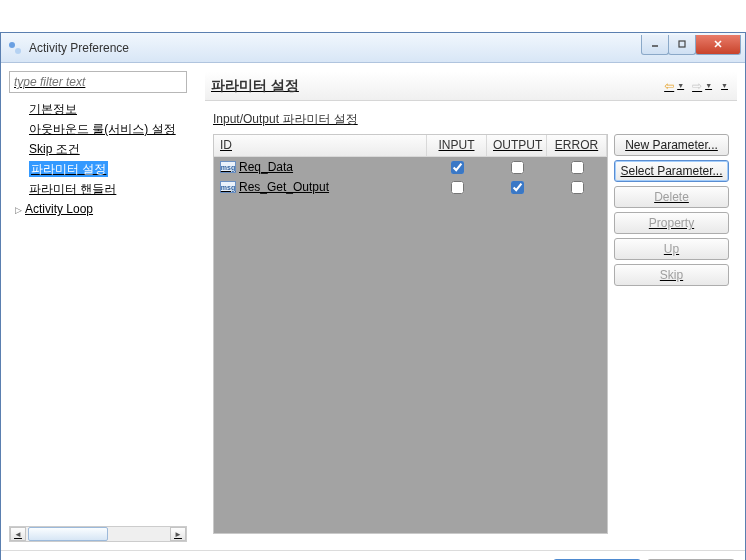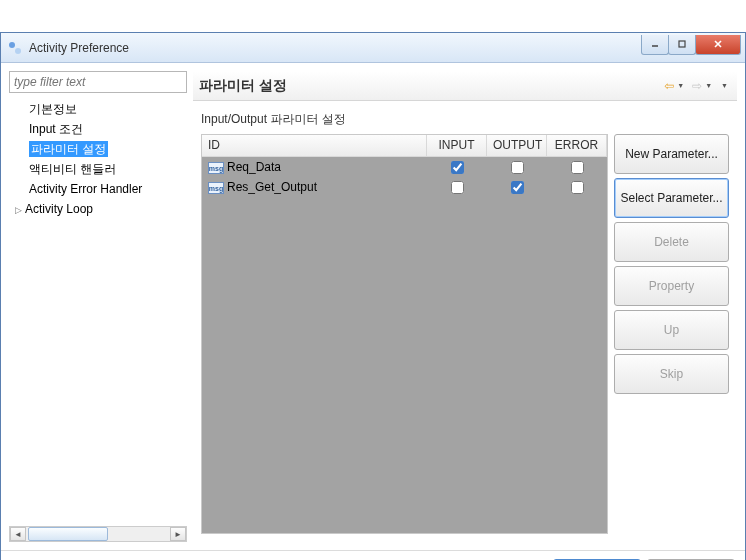--- a/index.html
+++ b/index.html
@@ -51,22 +51,23 @@
     }
     .win-btn.close {
       background: linear-gradient(#e97c6a,#c8432b);
       color: #fff;
       width: 46px;
     }
     .content {
       flex: 1;
       display: flex;
       padding: 8px;
-      gap: 6px;
+      gap: 18px;
       min-height: 0;
+      text-decoration: underline;
     }
     .sidebar {
       width: 178px;
       display: flex;
       flex-direction: column;
     }
     .filter {
       width: 100%;
       height: 22px;
       border: 1px solid #b7b7b7;
@@ -177,21 +178,21 @@
       border-right:1px solid #d9d9d9;
       padding: 3px 6px;
       color:#333;
       font-size:12px;
     }
     .col-id { flex:1; }
     .col-c { width:60px; text-align:center; }
     .table-body { flex:1; overflow:auto; }
     .tr { display:flex; height:20px; align-items:center; }
     .td { padding: 0 6px; font-size:12px; }
-    .td.col-id { flex:1; display:flex; align-items:flex-end; gap:3px;}
+    .td.col-id { flex:1; display:flex; align-items:center; gap:3px;}
     .td.col-c { width:60px; display:flex; justify-content:center; }
     .msg-icon {
       display:inline-flex;
       width:16px; height:12px;
       border:1px solid #6a8fc2;
       background:#eaf2fc;
       font-size:7px;
       color:#30619e;
       align-items:center; justify-content:center;
       font-weight:bold;
@@ -201,21 +202,21 @@
       accent-color: #3a78c6;
     }
 
     .btn-col {
       width:115px;
       display:flex;
       flex-direction:column;
       gap:4px;
     }
     .btn {
-      height:40px;
+      height:22px;
       border:1px solid #adadad;
       background:linear-gradient(#fdfdfd,#e9e9e9);
       font-size:12px;
       color:#222;
       cursor:pointer;
       font-family:inherit;
       border-radius:3px;
     }
     .btn:disabled,.btn.disabled {
       color:#9f9f9f;
@@ -284,24 +285,24 @@
       </div>
     </div>
   </div>
 
   <div class="content">
 
     <div class="sidebar">
       <input class="filter" placeholder="type filter text" style="">
       <div class="tree">
         <div class="tree-item"><span>기본정보</span></div>
-        <div class="tree-item"><span>Input 조건</span></div>
+        <div class="tree-item"><span>아웃바운드 룰(서비스) 설정</span></div>
+        <div class="tree-item"><span>Skip 조건</span></div>
         <div class="tree-item selected"><span>파라미터 설정</span></div>
-        <div class="tree-item"><span>액티비티 핸들러</span></div>
-        <div class="tree-item"><span>Activity Error Handler</span></div>
+        <div class="tree-item"><span>파라미터 핸들러</span></div>
         <div class="tree-item has-children"><span class="expander">▷</span><span>Activity Loop</span></div>
       </div>
       <div class="sidebar-scroll">
         <div class="arrow">◄</div>
         <div class="track">
             <div class="thumb"></div>
           </div>
         <div class="arrow">►</div>
       </div>
     </div>

